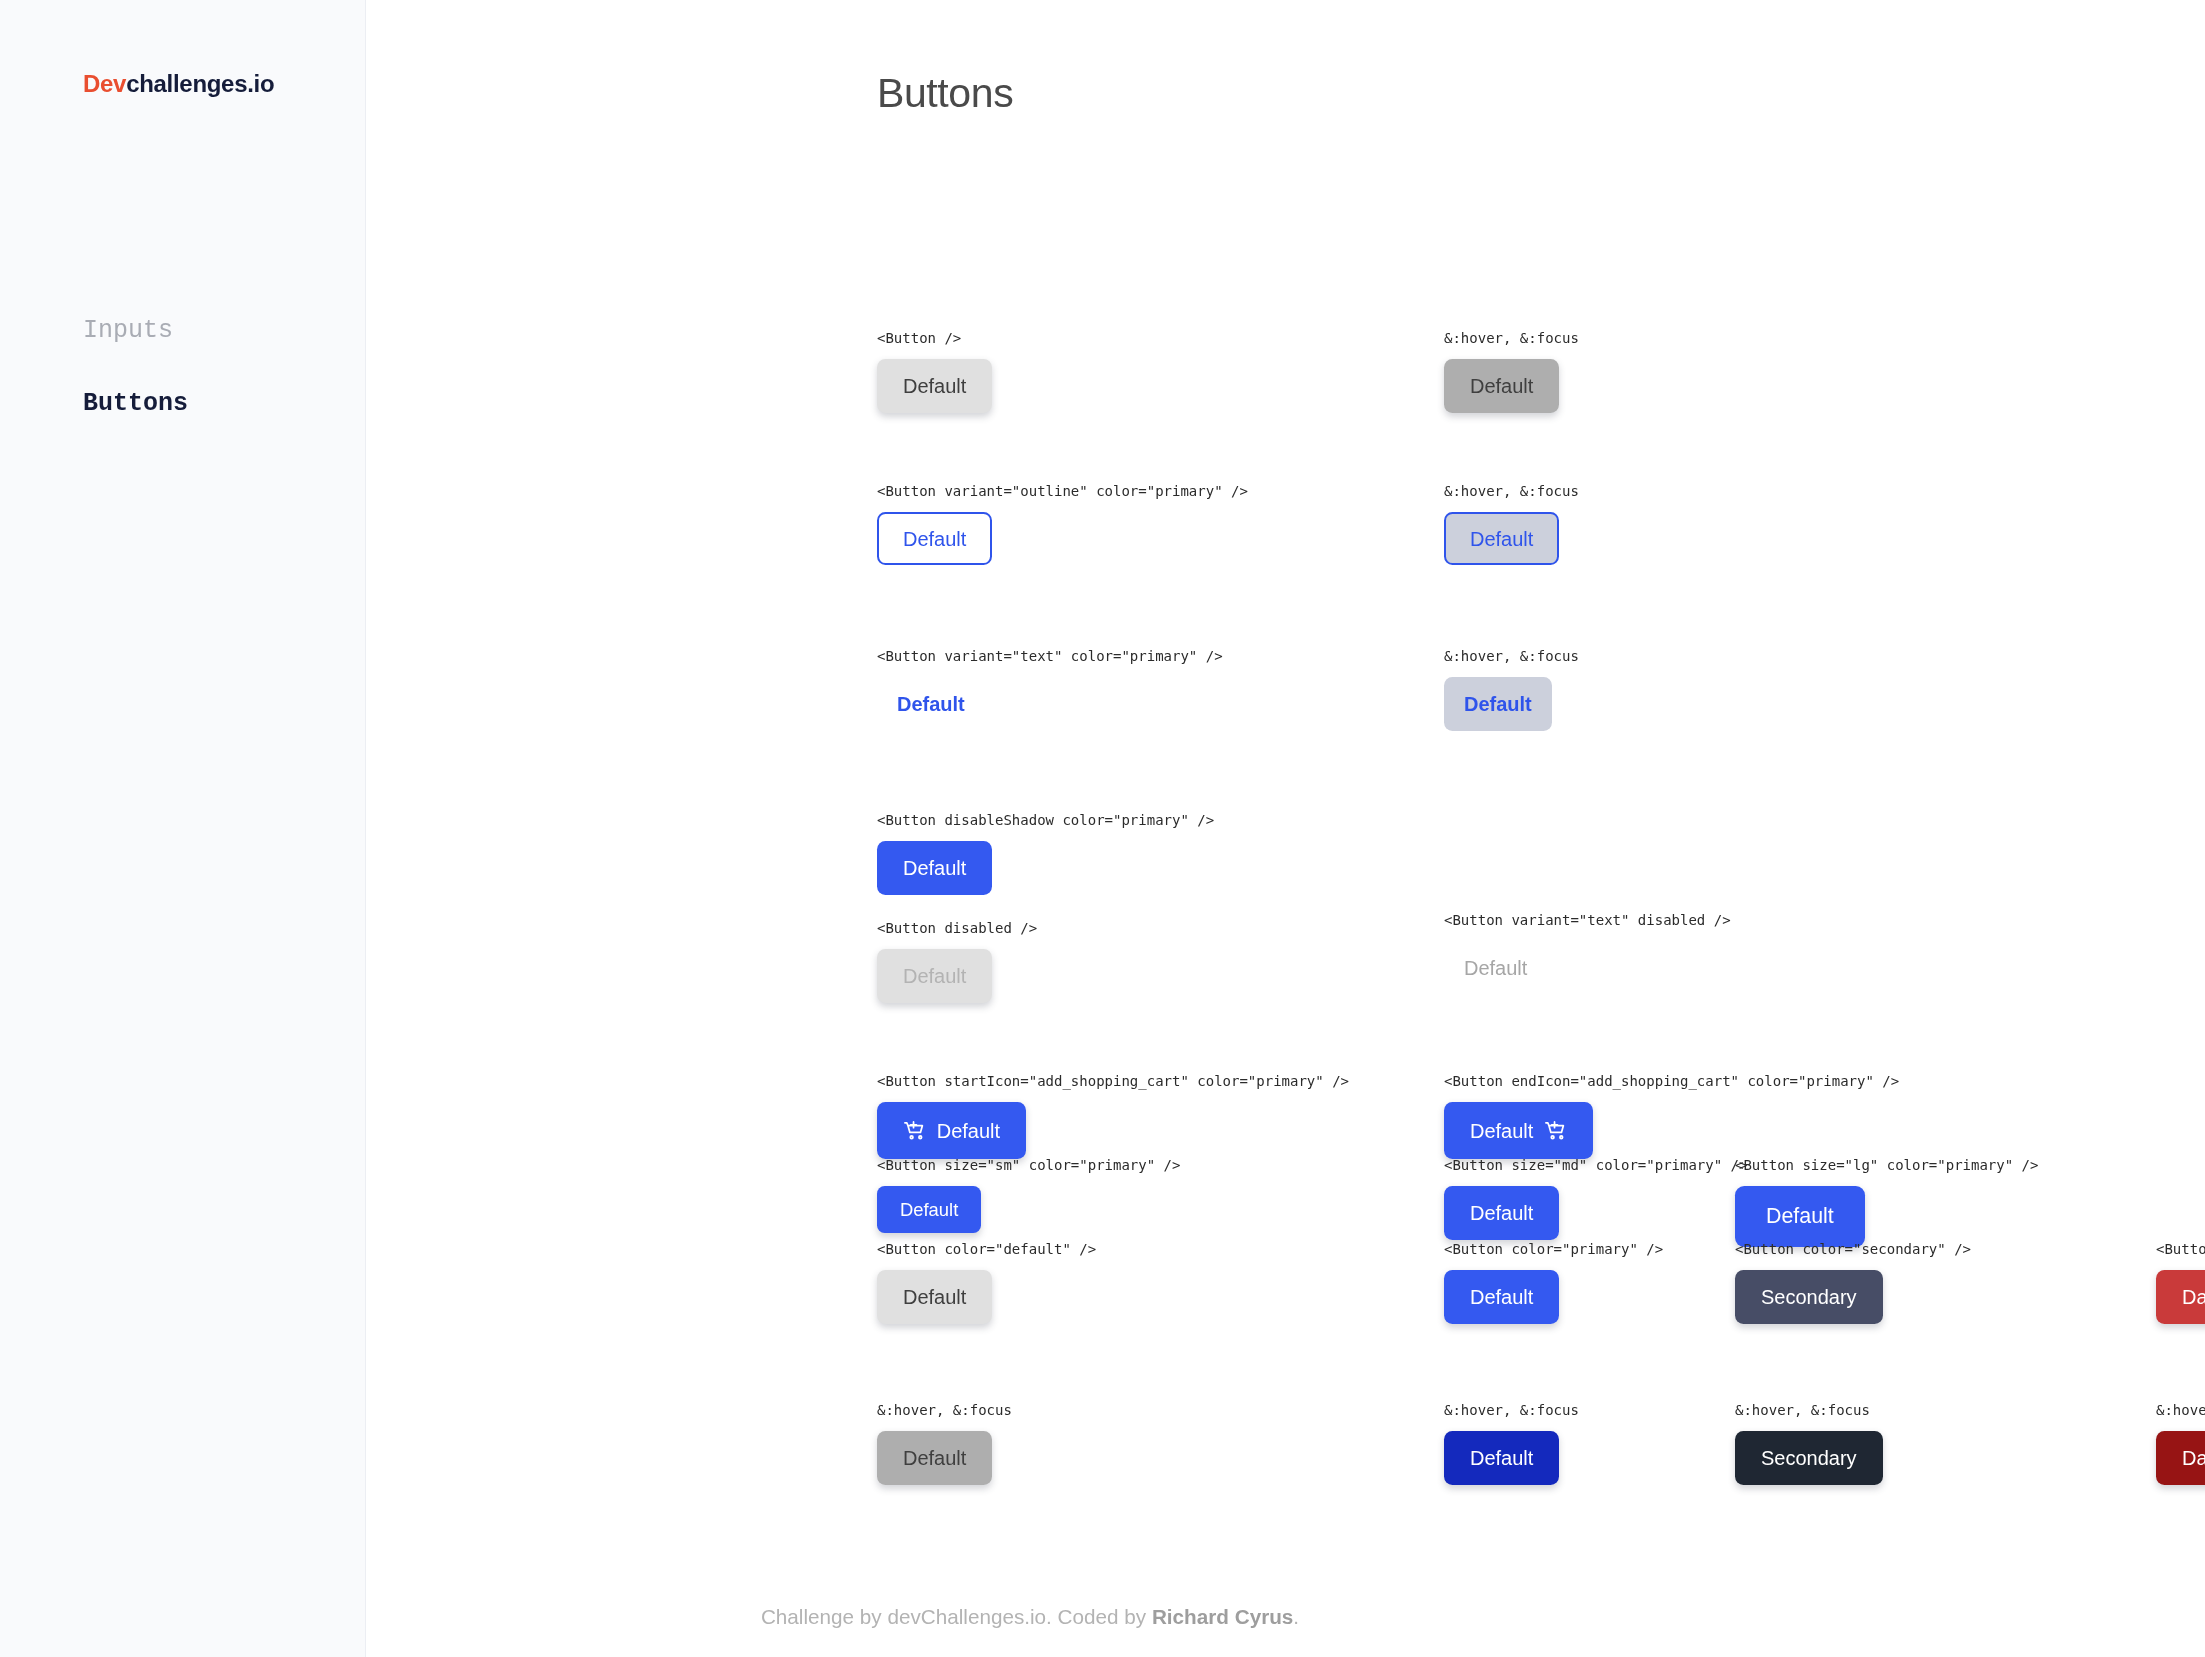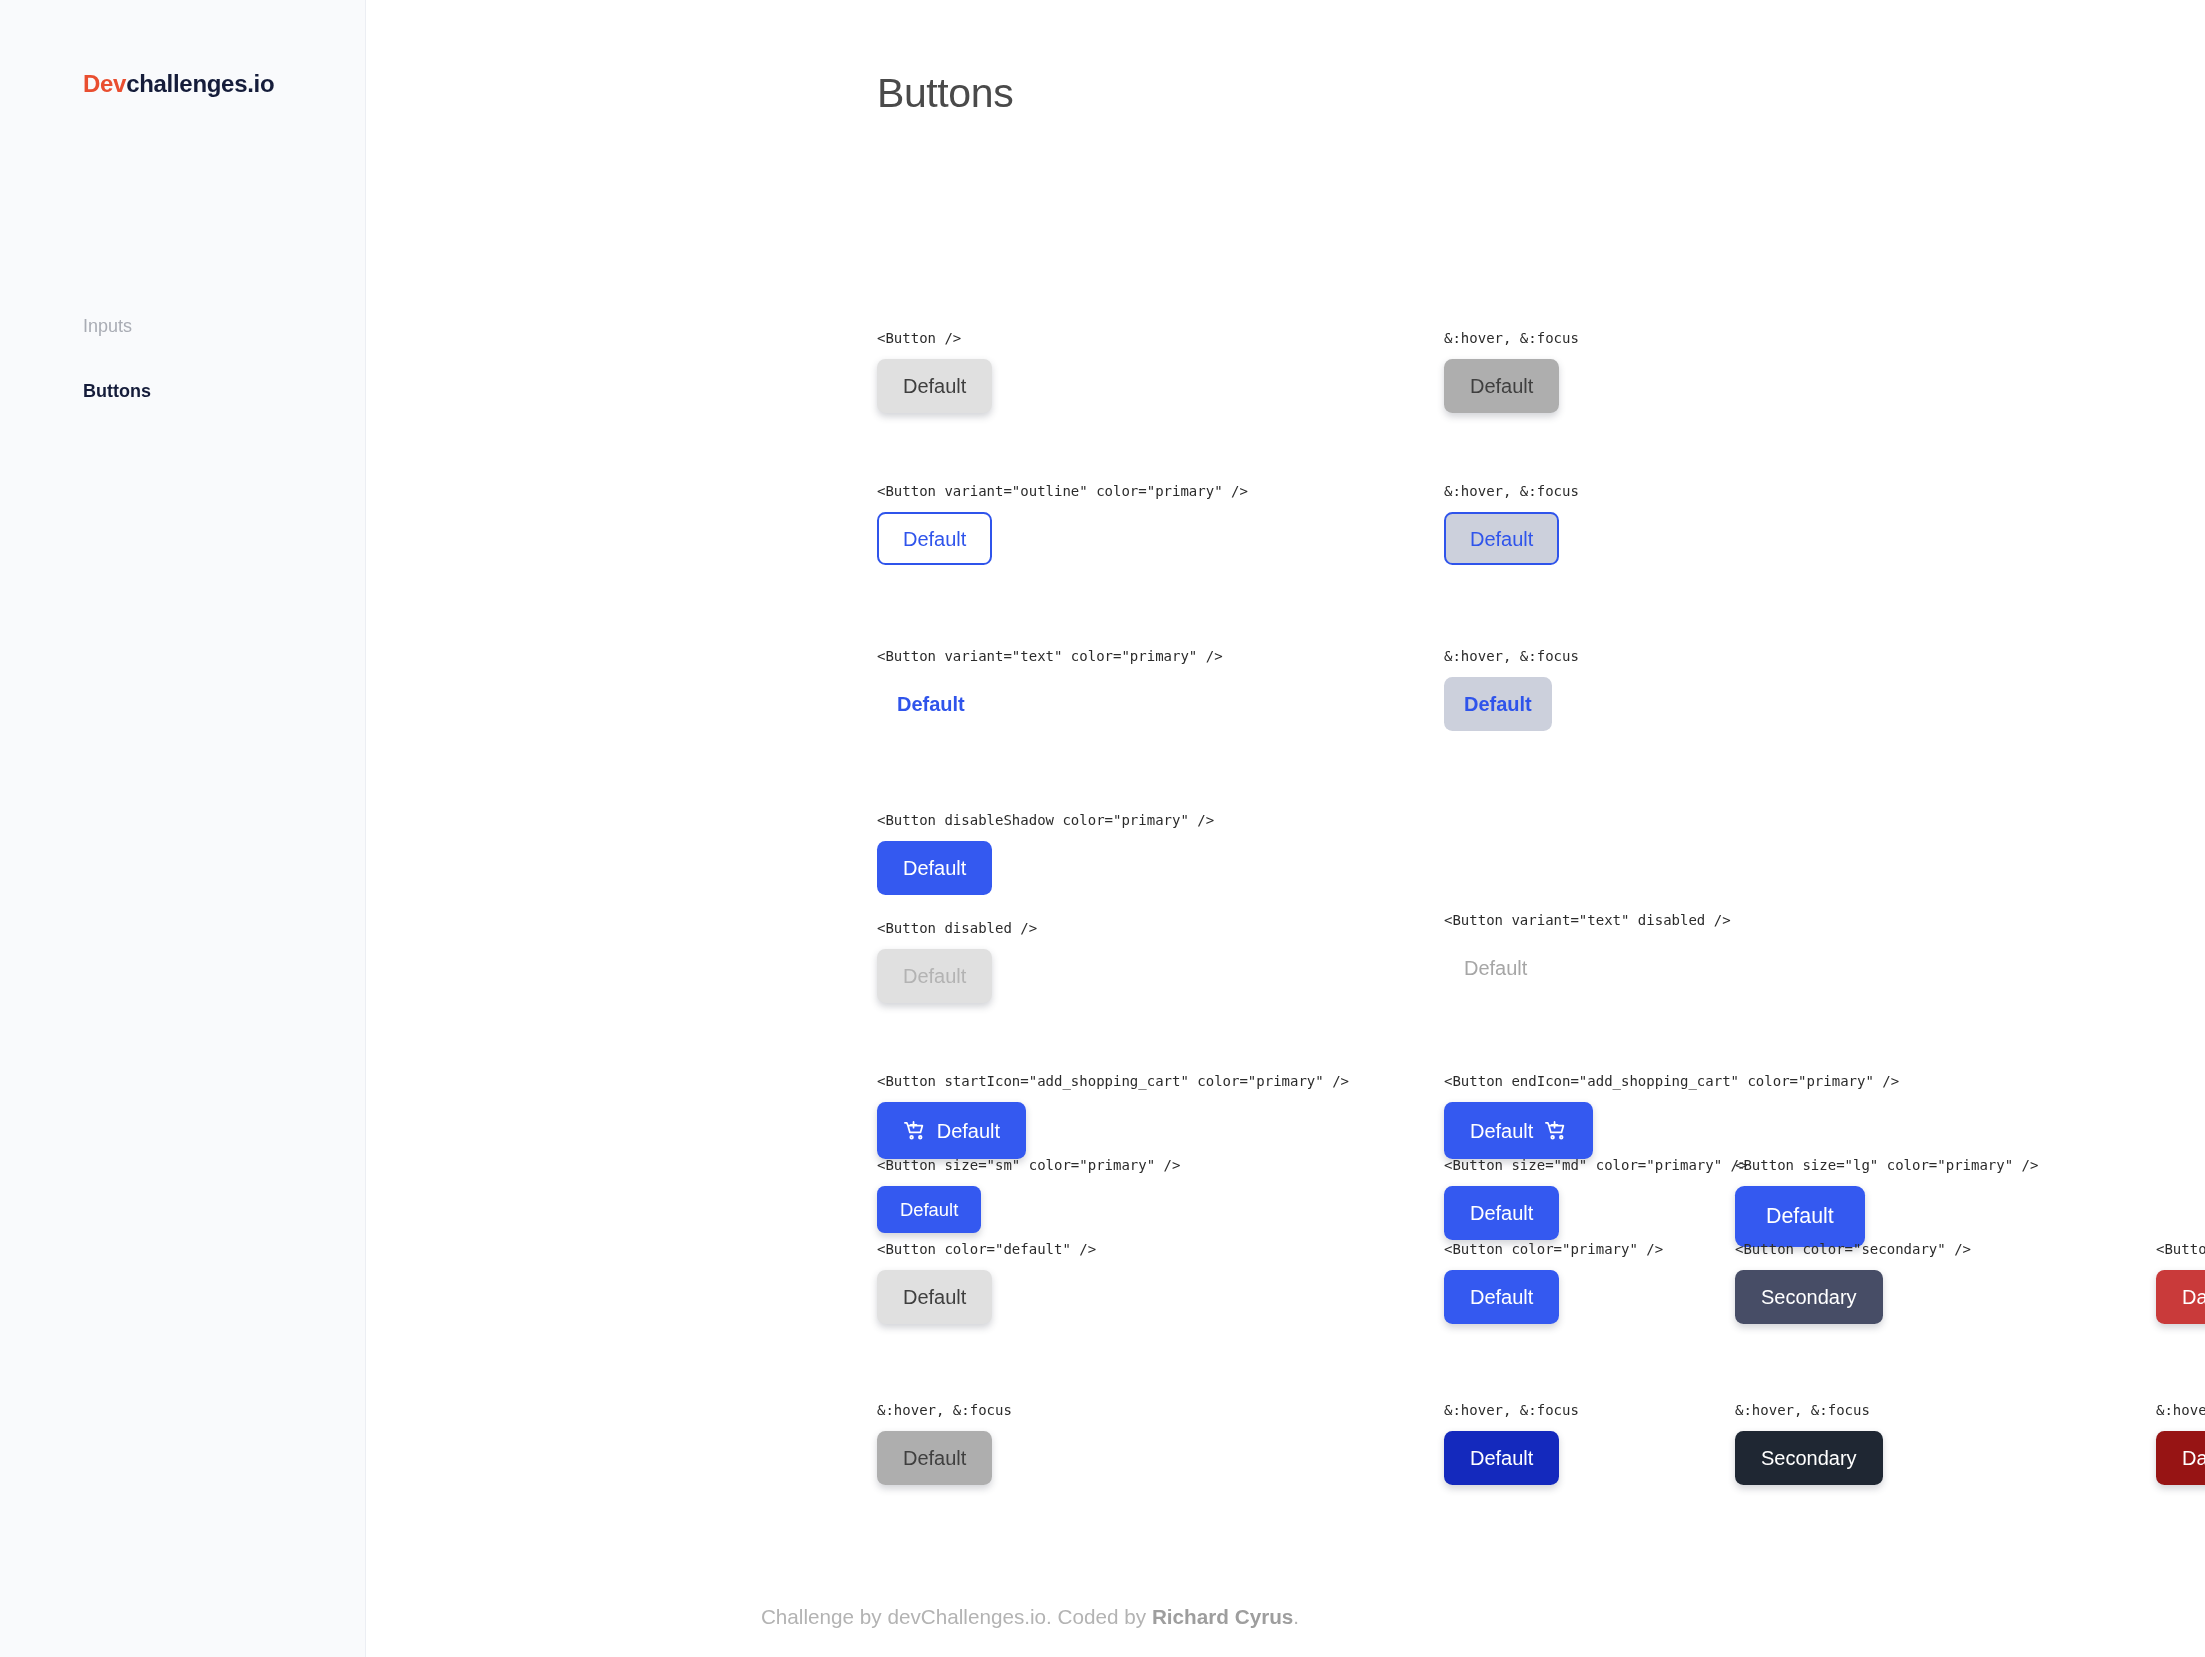--- a/index.html
+++ b/index.html
@@ -25,24 +25,25 @@
     font-size: 24px;
     font-weight: 700;
     letter-spacing: -0.3px;
     white-space: nowrap;
   }
   .logo .dev { color: #e94e30; }
   .logo .rest { color: #151c3a; }
 
   .nav { margin-top: 218px; }
   .nav-item {
-    font-size: 18px;
+    font-size: 25px;
     line-height: 1.2;
     white-space: nowrap;
     cursor: pointer;
+    font-family: Liberation Mono, monospace;
   }
   .nav-item.inactive { color: #a9acb4; font-weight: 400; margin-bottom: 43px; }
   .nav-item.active { color: #151c3a; font-weight: 700; }
 
   
   .main {
     flex: 1;
     position: relative;
     background: #ffffff;
     padding: 70px 0 0 511px;

